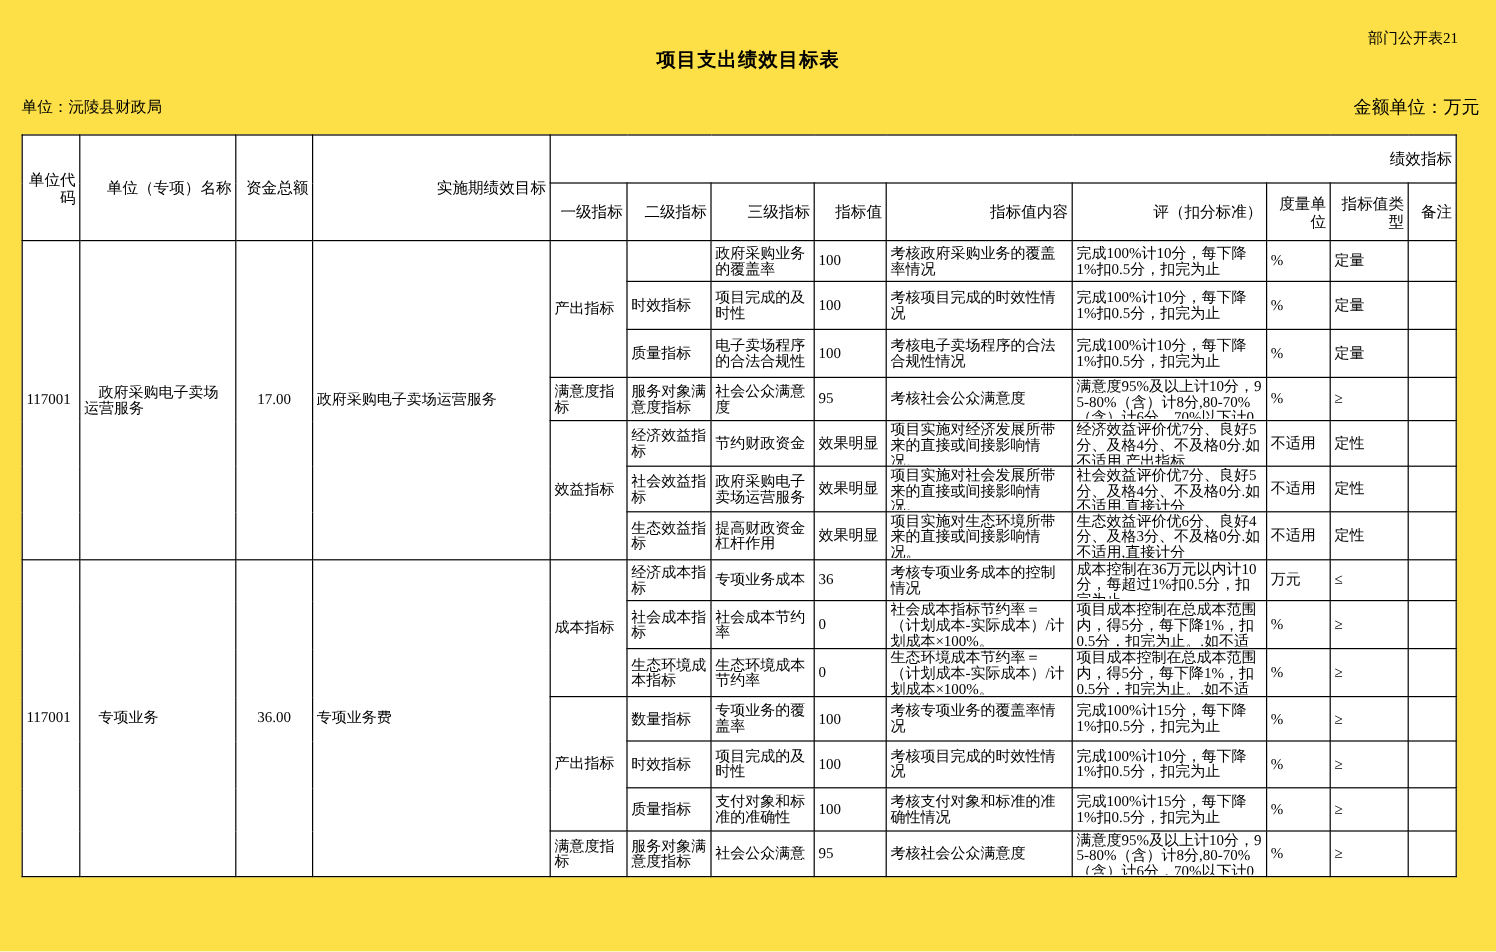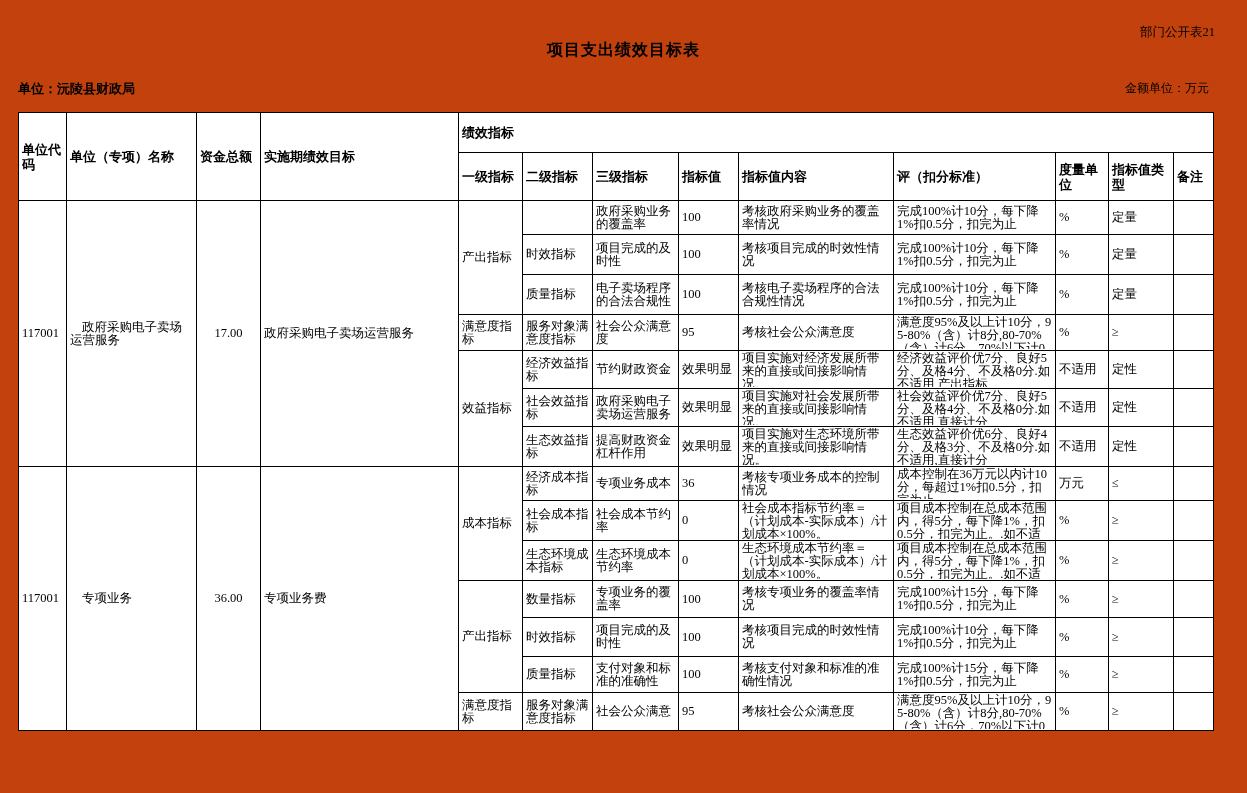--- a/index.html
+++ b/index.html
@@ -1,24 +1,24 @@
 <!DOCTYPE html>
 <html><head>
 <meta charset="utf-8">
 <style>
   html,body{margin:0;padding:0;background:#fff;}
   body{width:1247px;height:793px;font-family:"Liberation Serif","DejaVu Serif",serif;color:#000;}
-  .sheet{position:relative;width:1247px;height:793px;overflow:hidden;background:#c2410c;}
+  .sheet{position:relative;width:1247px;height:793px;overflow:hidden;background:#fde047;}
   .corner{position:absolute;top:24px;right:32px;font-size:12.5px;}
   .title{position:absolute;top:40px;left:0;width:100%;text-align:center;font-size:16px;font-weight:bold;letter-spacing:1px;}
-  .meta-left{position:absolute;top:80px;left:18px;font-size:13px;font-weight:bold;text-align:center;}
-  .meta-right{position:absolute;top:80px;right:38px;font-size:12px;}
+  .meta-left{position:absolute;top:80px;left:18px;font-size:13px;font-weight:normal;text-align:center;}
+  .meta-right{position:absolute;top:80px;right:14px;font-size:15px;}
   table{position:absolute;top:112px;left:18px;width:1195px;border-collapse:collapse;table-layout:fixed;background:#fff;}
   th,td{border:1.5px solid #000;font-size:12.5px;line-height:13px;padding:1px 3px;vertical-align:middle;overflow:hidden;word-break:break-all;}
-  th{font-weight:bold;text-align:left;font-size:13px;line-height:15px;margin-top:37px;}
+  th{font-weight:normal;text-align:right;font-size:13px;line-height:15px;margin-top:37px;}
   td{text-align:left;}
   .c{overflow:hidden;}
   tr.hh1{height:40px;} tr.hh2{height:48px;}
   tr.h34{height:34px;} tr.h36{height:36px;} tr.h37{height:37px;}
   tr.h38{height:38px;} tr.h39{height:39px;} tr.h40{height:40px;}
   tr.h34 .c{max-height:31px;} tr.h36 .c{max-height:33px;} tr.h37 .c{max-height:34px;}
   tr.h38 .c{max-height:35px;} tr.h39 .c{max-height:36px;} tr.h40 .c{max-height:37px;}
   td.funds{text-align:center;}
   td.name{text-indent:12px;}
 </style>

